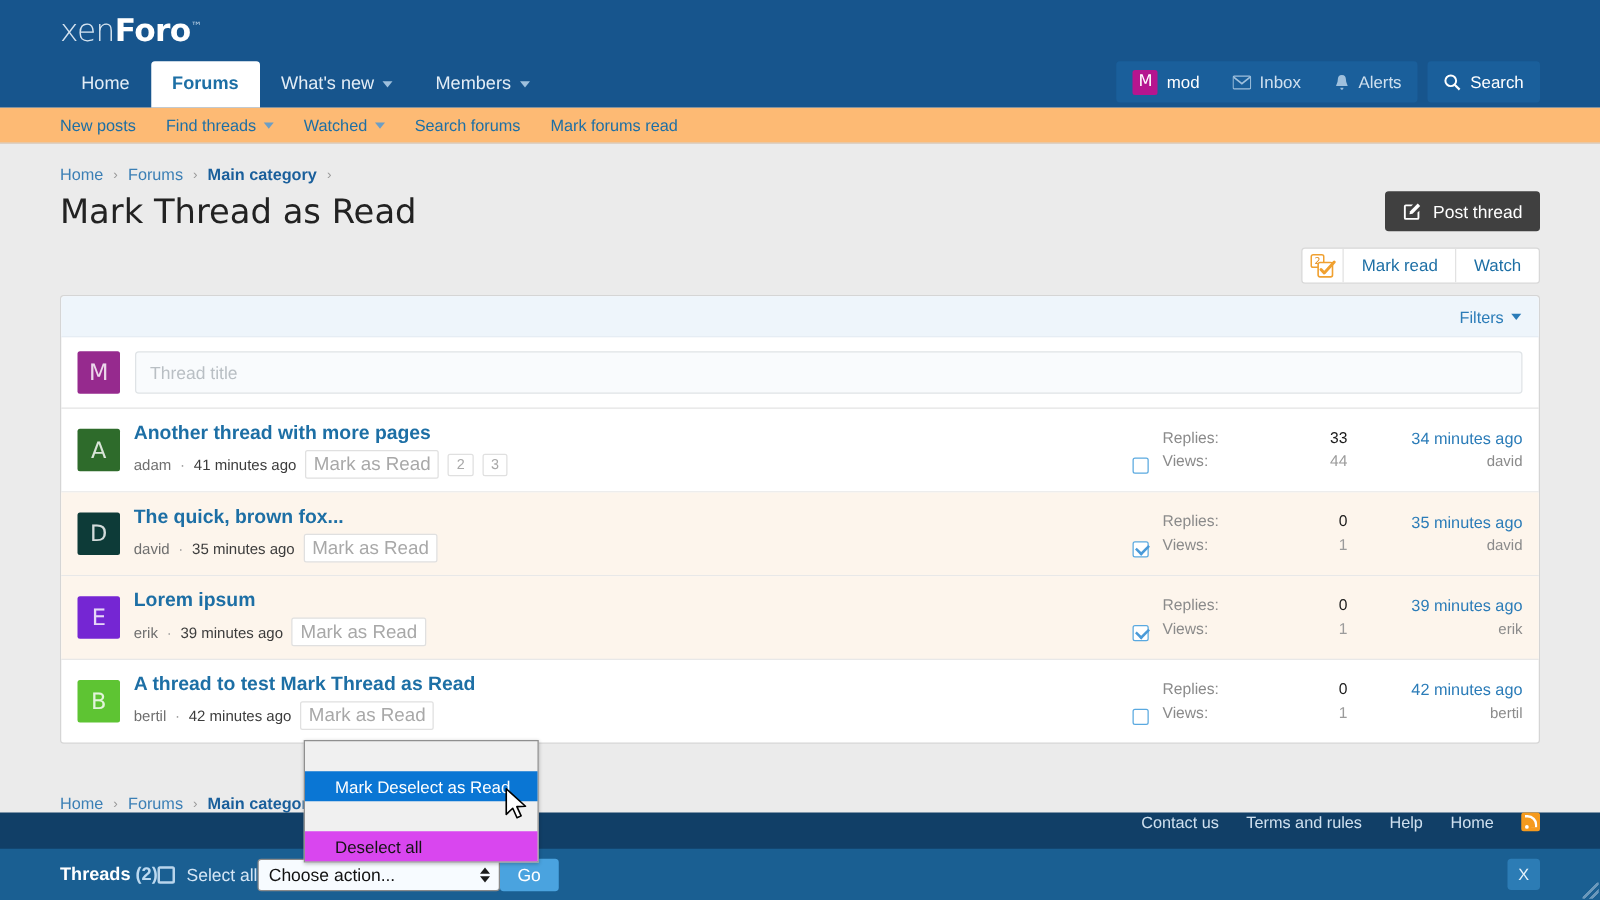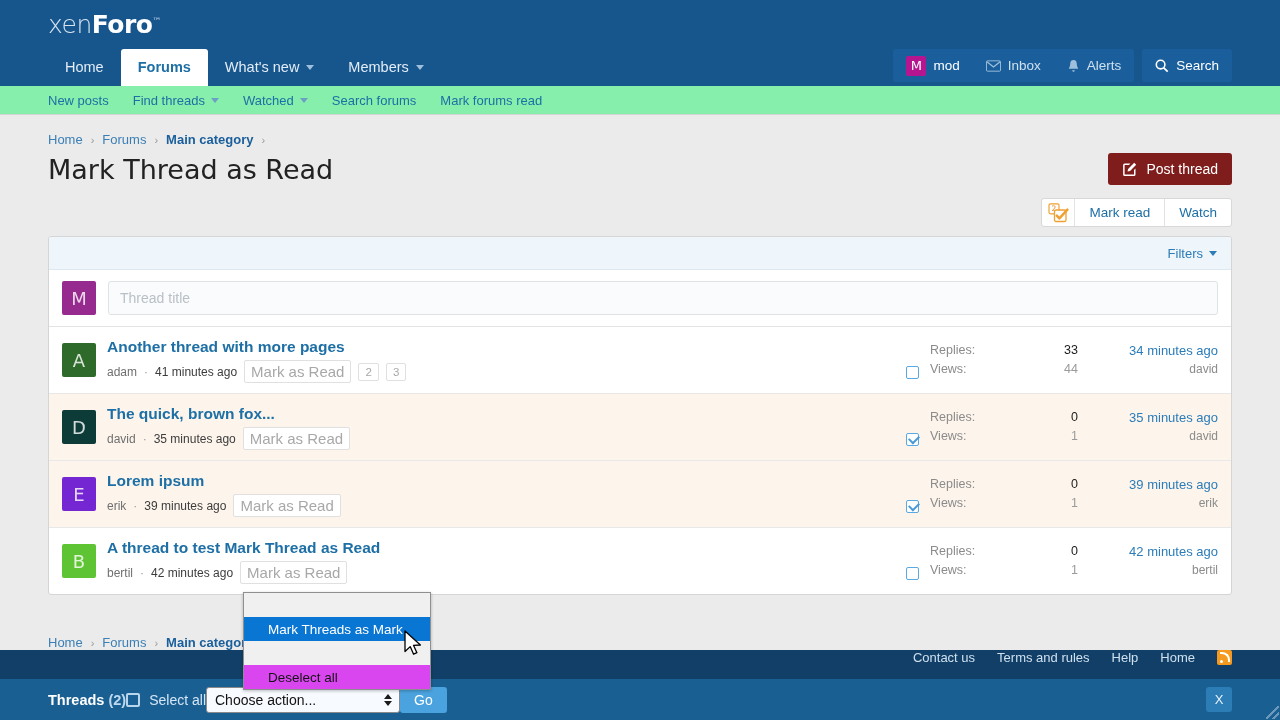--- a/index.html
+++ b/index.html
@@ -92,21 +92,21 @@
     background: #b5158f;
     color: #fff;
     font-size: 13px;
     display: flex; align-items: center; justify-content: center;
     border-radius: 2px;
     font-family: "DejaVu Sans", sans-serif;
   }
   .search-group { margin-left: 8px; }
 
   .subnav {
-    background: #86efac;
+    background: #fdba74;
     border-bottom: 1px solid #d4d4d4;
     height: 29px;
     display: flex;
     align-items: center;
     padding-left: 48px;
     gap: 0;
   }
   .subnav-item {
     color: #1d6fa5;
     font-size: 13px;
@@ -139,21 +139,21 @@
     margin-top: 6px;
   }
   h1 {
     font-size: 27px;
     font-weight: normal;
     margin: 0;
     color: #222;
     font-family: "DejaVu Sans", sans-serif;
   }
   .btn-post {
-    background: #7f1d1d;
+    background: #404040;
     color: #fff;
     border: none;
     border-radius: 3px;
     padding: 8px 14px;
     font-size: 14px;
     display: flex;
     align-items: center;
     gap: 9px;
     cursor: pointer;
     font-family: "Liberation Sans", sans-serif;
@@ -785,20 +785,20 @@
         <i class="d"></i>
       </span>
   </div>
   <button class="btn-go">Go</button>
   <button class="btn-x">X</button>
   <span class="grip"></span>
 </div>
 
 <div class="select-popup" id="select-popup">
     <div class="opt blank"></div>
-    <div class="opt sel">Mark Threads as Mark</div>
+    <div class="opt sel">Mark Deselect as Read</div>
     <div class="opt blank"></div>
     <div class="opt last">Deselect all</div>
   </div>
 
 <svg class="cursor-arrow" width="20" height="28" viewBox="0 0 20 28">
   <path d="M2 1 L2 21.5 L7.2 16.6 L10.6 24.2 L13.9 22.7 L10.5 15.3 L17.4 15.0 Z" fill="#ffffff" stroke="#000000" stroke-width="1.3" stroke-linejoin="round"></path>
 </svg>
 
 </body></html>

